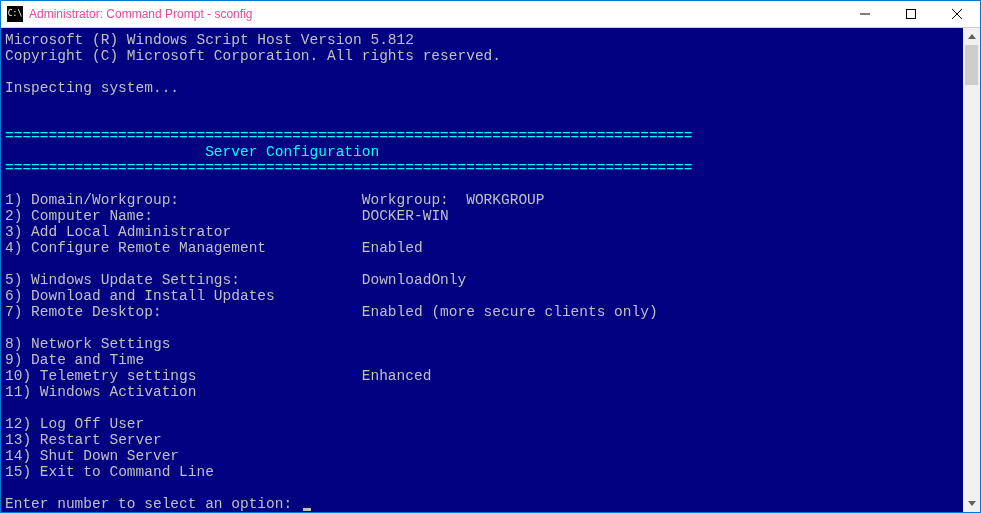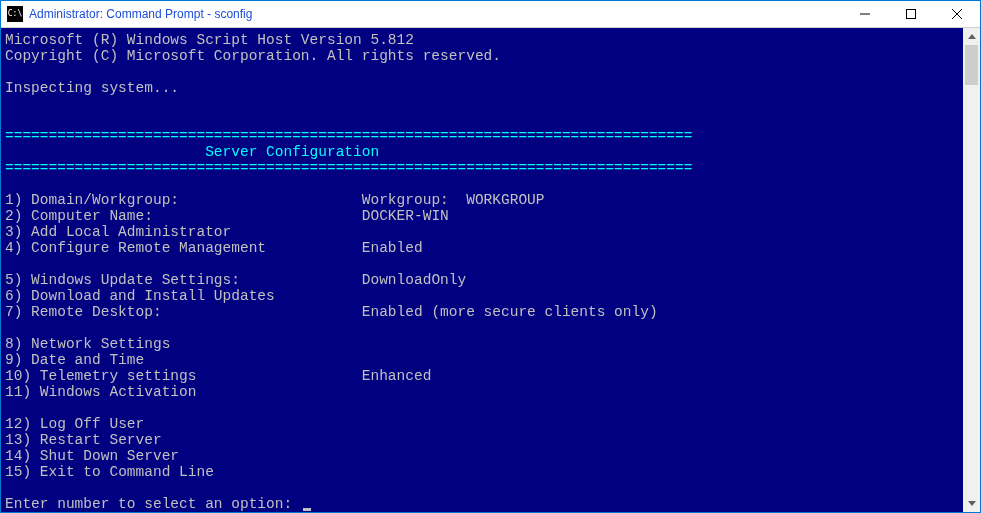--- a/index.html
+++ b/index.html
@@ -36,21 +36,21 @@
       font-size: 8px;
       font-family: monospace;
       display: flex;
       align-items: center;
       justify-content: center;
       margin-right: 6px;
       line-height: 1;
     }
     .titlebar-title {
       font-size: 12px;
-      color: #1d4ed8;
+      color: #ec4899;
       flex: 1;
     }
     .titlebar-controls {
       display: flex;
       height: 100%;
     }
     .titlebar-btn {
       width: 46px;
       height: 100%;
       display: flex;

